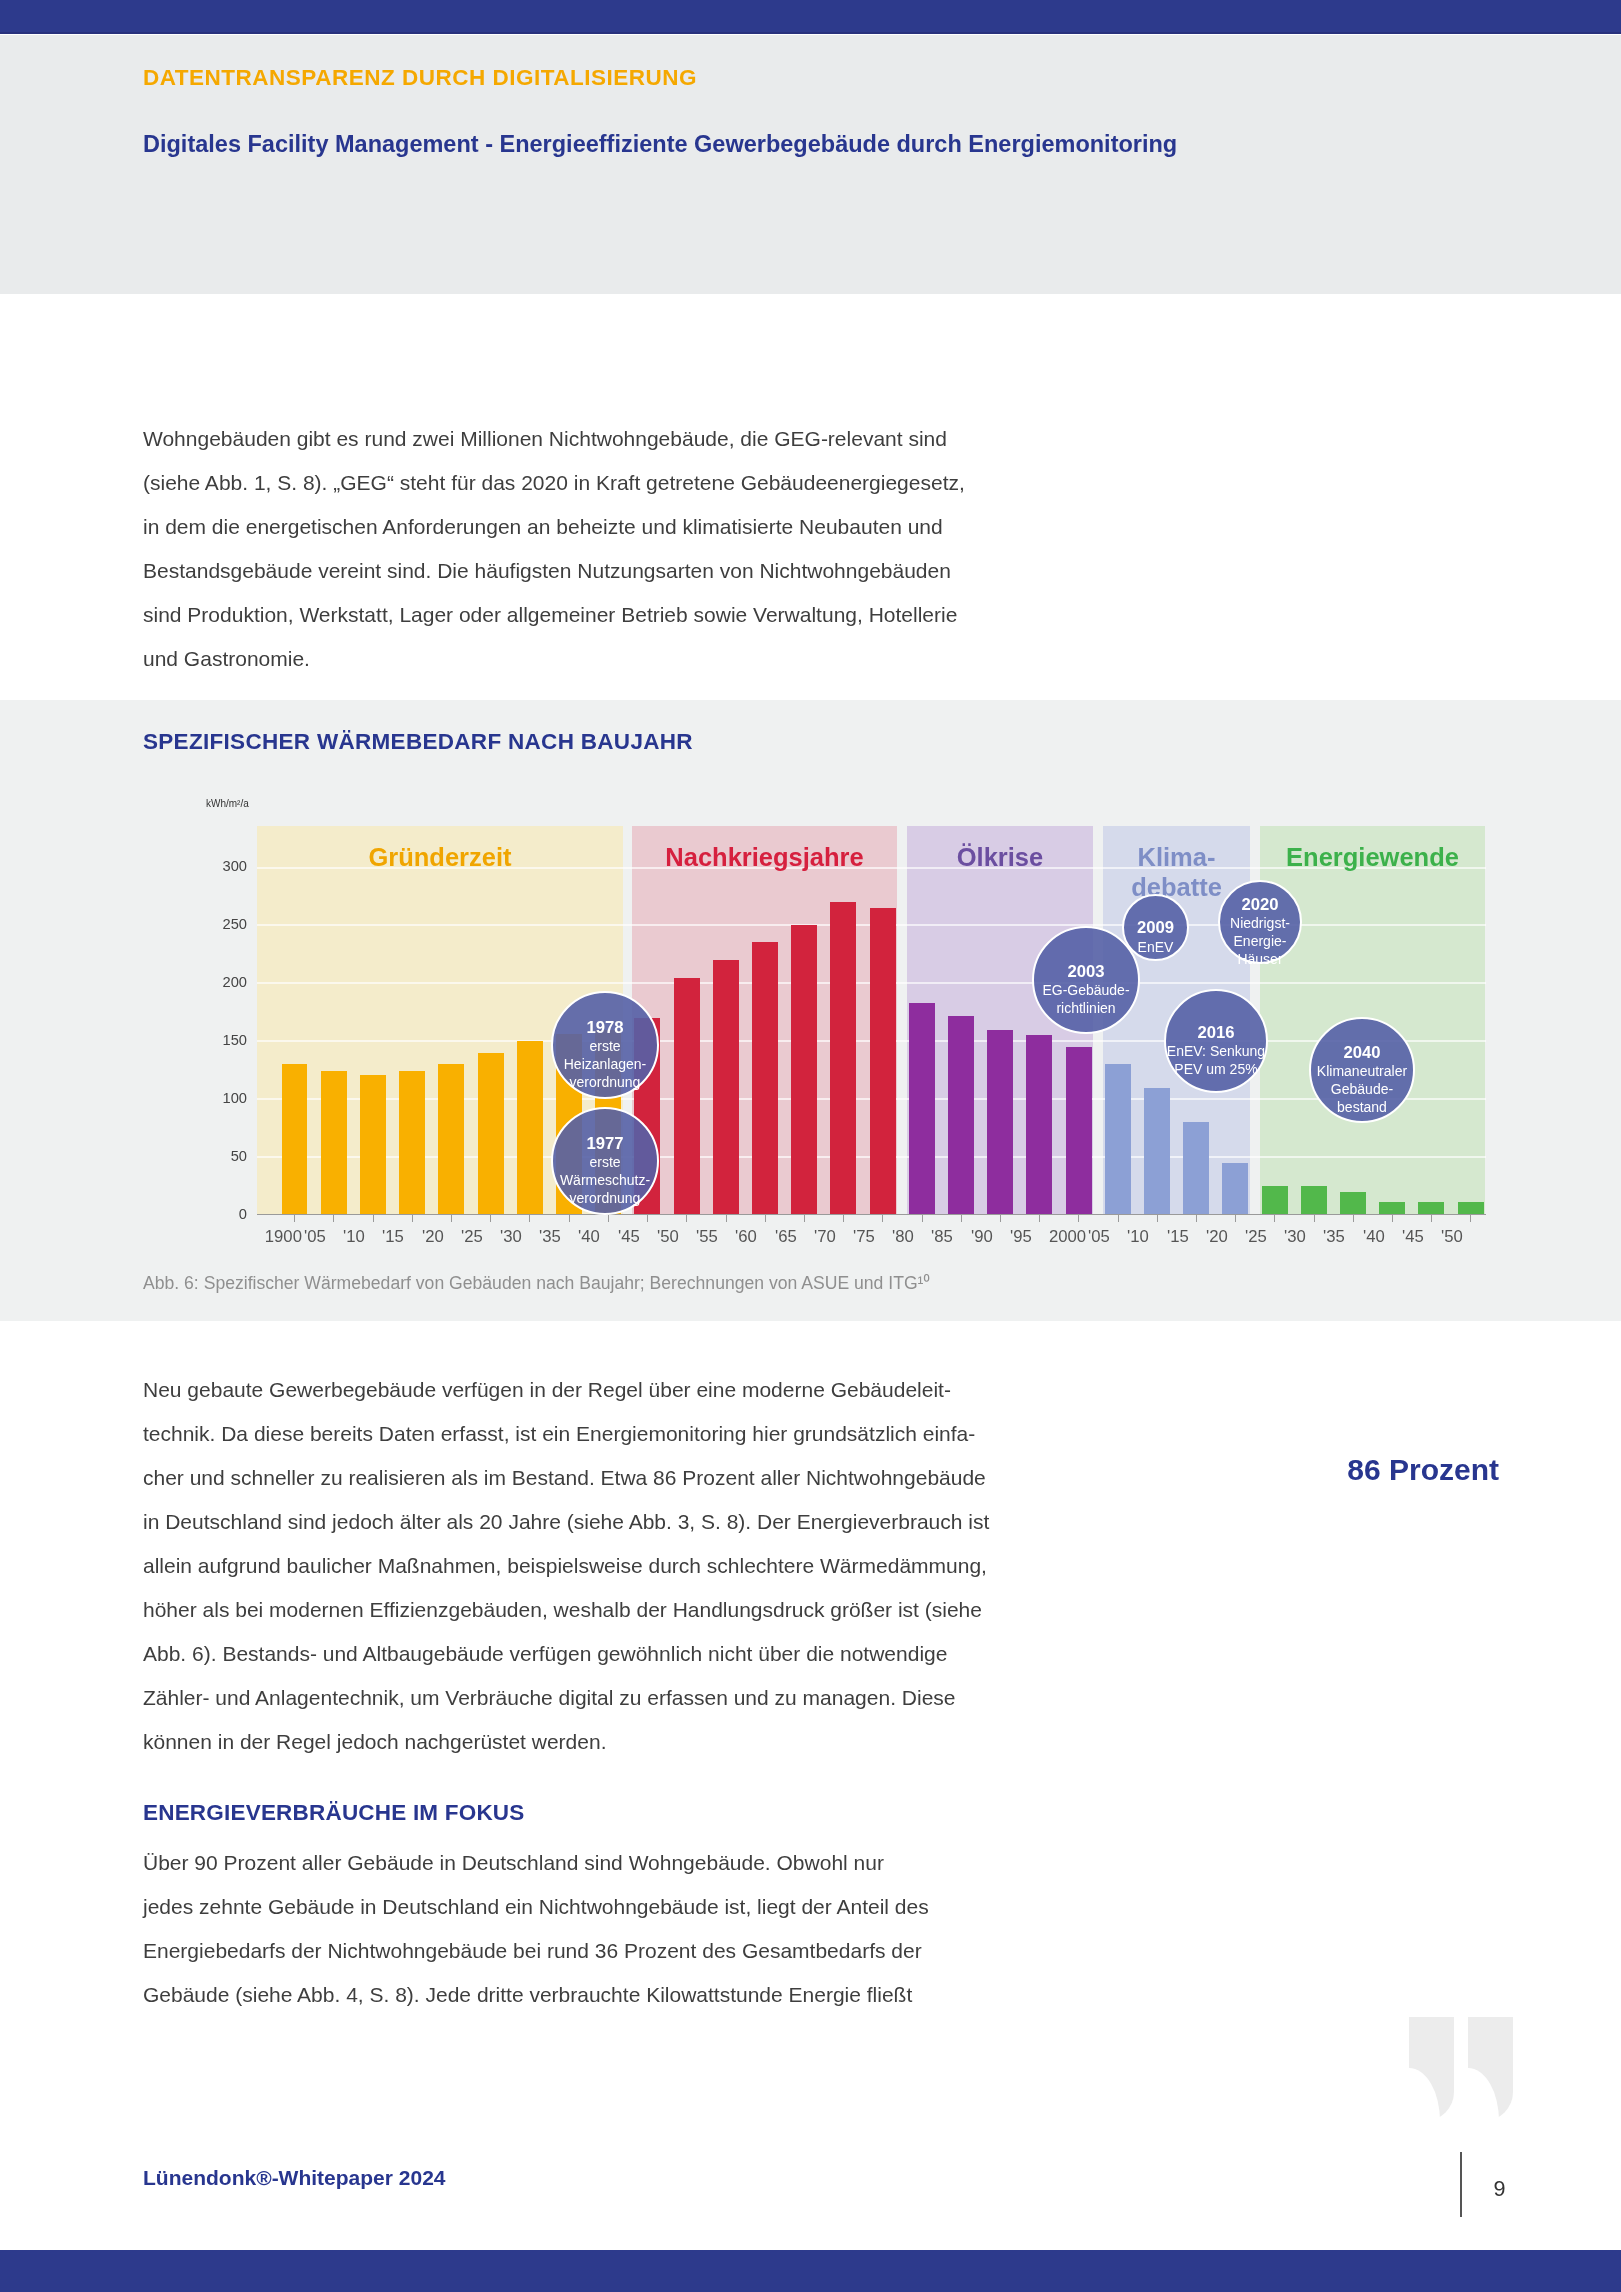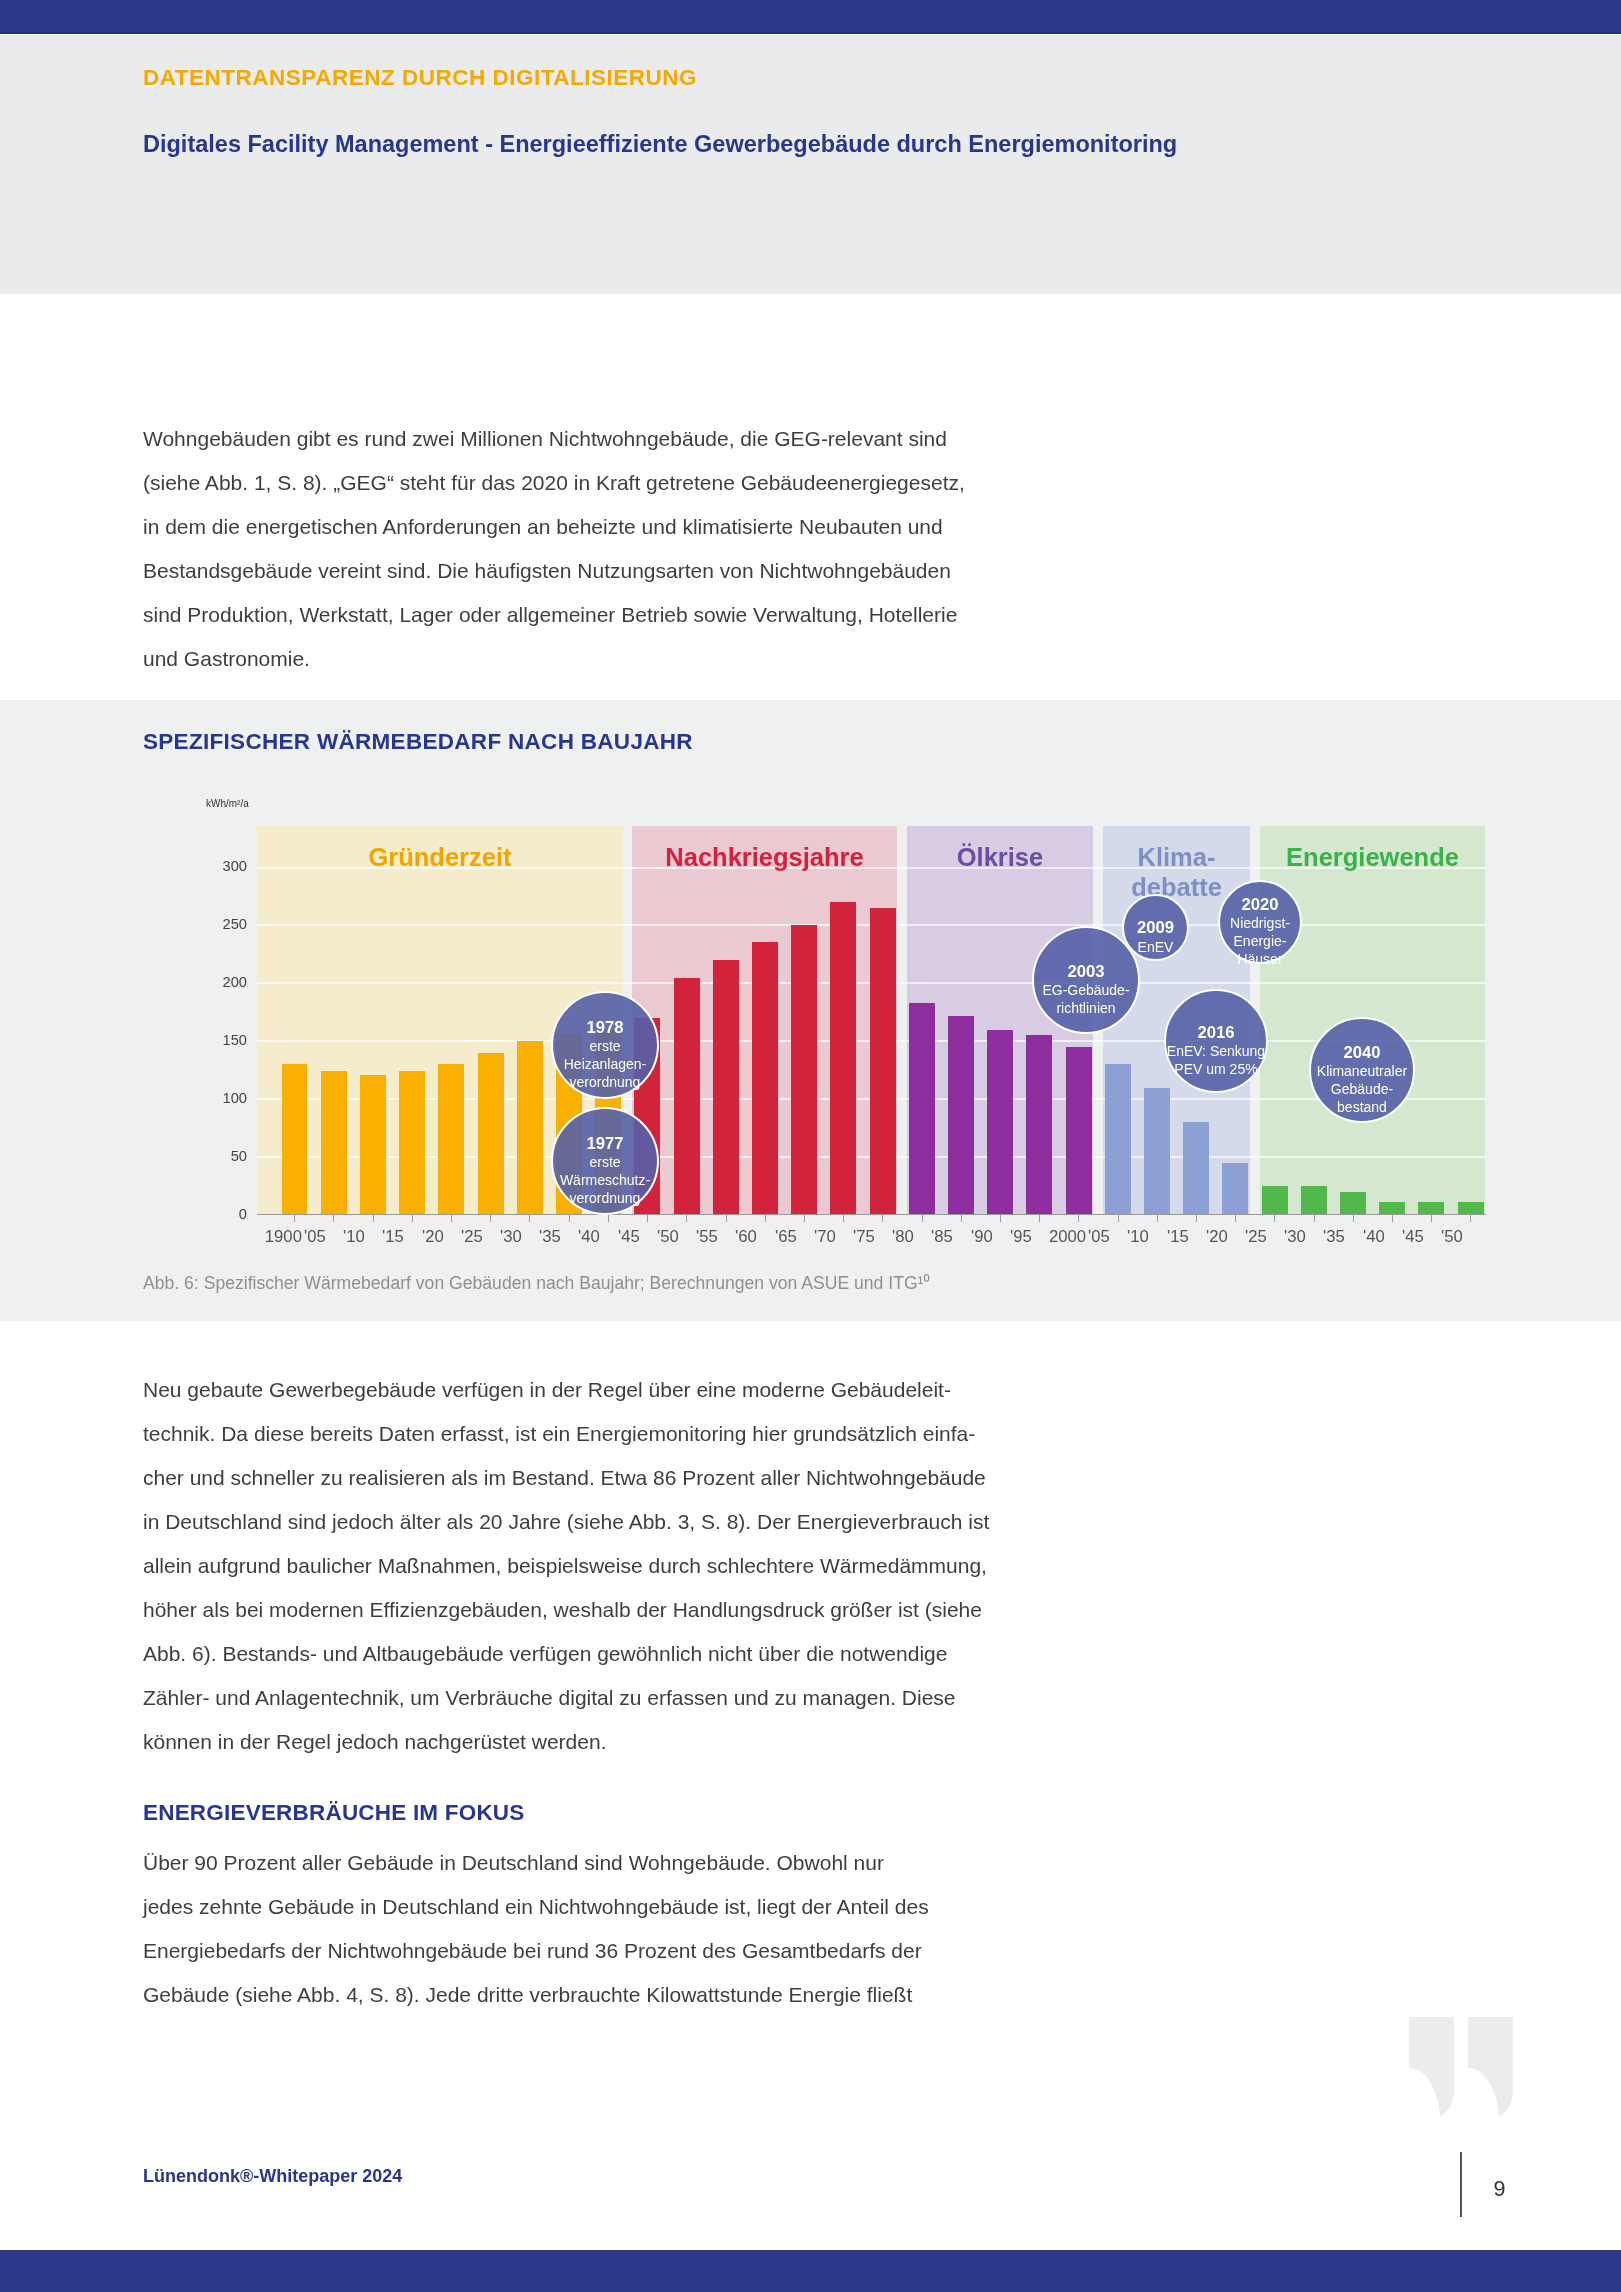--- a/index.html
+++ b/index.html
@@ -50,21 +50,21 @@
   .pq-body{font-size:22.5px;line-height:44px;color:#8F8F8F;white-space:pre-line;}
 
   
   .quote-glyph{position:absolute;left:1409px;top:2017px;z-index:0;}
   .qmark{position:relative;display:inline-block;width:45px;height:104px;background:#ECECEC;
          margin-right:13.7px;border-bottom-right-radius:29px;}
   .qmark::before{content:"";position:absolute;left:0;bottom:0;width:31px;height:53px;background:#ffffff;
          border-top-right-radius:100% 100%;}
 
   
-  .footer-brand{position:absolute;left:143px;top:2166px;font-size:18px;font-weight:bold;color:#28368F;}
+  .footer-brand{position:absolute;left:143px;top:2166px;font-size:21px;font-weight:bold;color:#28368F;}
   .footer-divider{position:absolute;left:1460px;top:2152px;width:2px;height:65px;background:#555;}
   .footer-page{position:absolute;left:1476px;top:2176px;width:47px;text-align:center;font-size:21.6px;color:#333;}
 </style>
 </head>
 <body>
 
 <div class="page">
 
   <div class="topbar"></div>
 
@@ -247,20 +247,21 @@
 technik. Da diese bereits Daten erfasst, ist ein Energiemonitoring hier grundsätzlich einfa-
 cher und schneller zu realisieren als im Bestand. Etwa 86 Prozent aller Nichtwohngebäude
 in Deutschland sind jedoch älter als 20 Jahre (siehe Abb. 3, S. 8).  Der Energieverbrauch ist
 allein aufgrund baulicher Maßnahmen, beispielsweise durch schlechtere Wärmedämmung,
 höher als bei modernen Effizienzgebäuden, weshalb der Handlungsdruck größer ist (siehe
 Abb. 6). Bestands- und Altbaugebäude verfügen gewöhnlich nicht über die notwendige
 Zähler- und Anlagentechnik, um Verbräuche digital zu erfassen und zu managen. Diese
 können in der Regel jedoch nachgerüstet werden.</div>
 
   <div class="pullquote">
+    <div class="pq-head">86 Prozent</div>
   </div>
 
   <div class="h2">ENERGIEVERBRÄUCHE IM FOKUS</div>
   <div class="para p3">Über 90 Prozent aller Gebäude in Deutschland sind Wohngebäude. Obwohl nur
 jedes zehnte Gebäude in Deutschland ein Nichtwohngebäude ist, liegt der Anteil des
 Energiebedarfs der Nichtwohngebäude bei rund 36 Prozent des Gesamtbedarfs der
 Gebäude (siehe Abb. 4, S. 8). Jede dritte verbrauchte Kilowattstunde Energie fließt</div>
 
   <div class="quote-glyph">
     <span class="qmark"></span><span class="qmark"></span>

